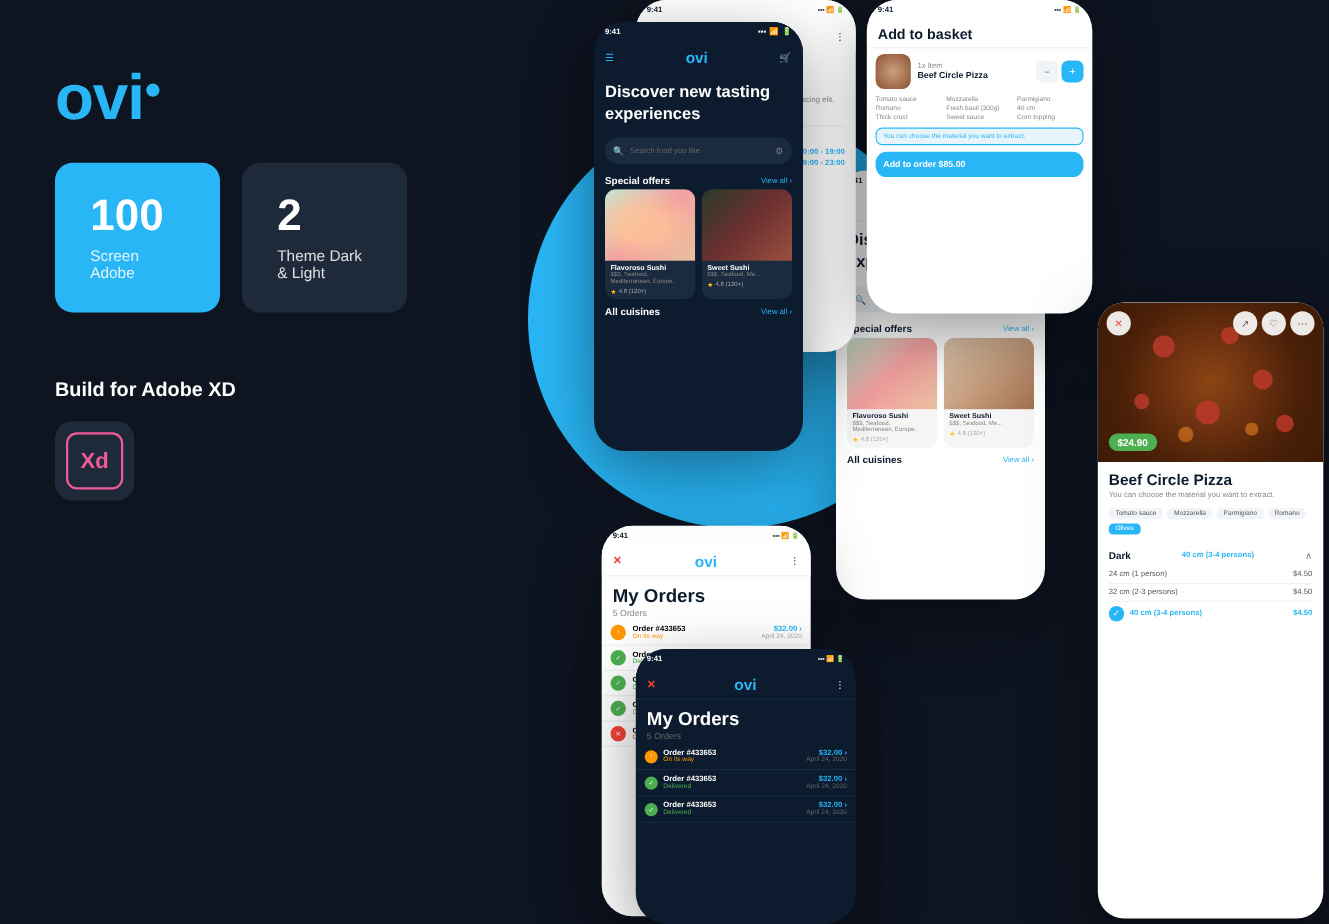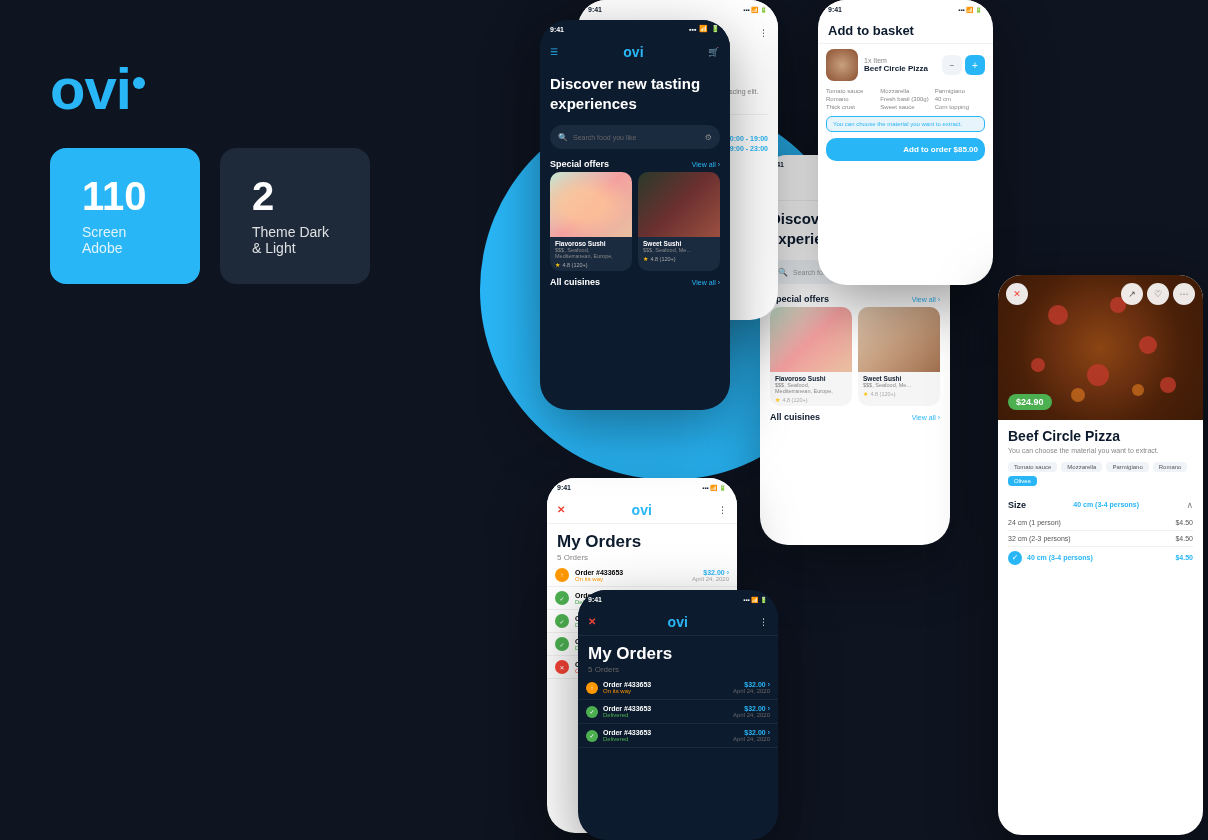--- a/index.html
+++ b/index.html
@@ -164,21 +164,21 @@
       z-index: 10;
     }
 
     
     .add-basket-btn {
       margin: 6px 8px;
       background: #29b6f6;
       color: white;
       border-radius: 10px;
       padding: 7px;
-      text-align: right;
+      text-align: left;
       font-size: 8px;
       font-weight: 700;
     }
     .choose-material-note {
       margin: 4px 8px;
       background: #e8f4fb;
       border: 1px solid #29b6f6;
       border-radius: 6px;
       padding: 4px 6px;
       font-size: 6px;
@@ -241,29 +241,35 @@
 <body>
 
 <div class="left-panel">
   <div class="logo-text">
     ovi<span class="logo-dot"></span>
   </div>
 
 
   <div class="stats-row">
     <div class="stat-card blue">
-      <span class="stat-number">110</span>
+      <span class="stat-number">100</span>
       <span class="stat-label">Screen Adobe</span>
     </div>
     <div class="stat-card dark">
       <span class="stat-number">2</span>
       <span class="stat-label">Theme Dark &amp; Light</span>
     </div>
   </div>
 
+  <div class="build-label">Build for Adobe XD</div>
+  <div class="xd-icon">
+    <div class="xd-inner">
+      <span>Xd</span>
+    </div>
+  </div>
 </div>
 
 <div style="position:absolute; left:480px; top:100px; width:380px; height:380px; background:#29b6f6; border-radius:50%; z-index:1;"></div>
 
 <div class="phone phone-dark" style="position:absolute; left:540px; top:20px; width:190px; height:390px; z-index:10;">
 
   <div style="height:18px; background:#0d1b2e; display:flex; align-items:center; justify-content:space-between; padding:0 10px;">
     <span style="font-size:7px; color:white; font-weight:600;">9:41</span>
     <div style="display:flex; gap:3px; align-items:center;">
       <span style="font-size:7px; color:white;">▪▪▪</span>
@@ -497,21 +503,21 @@
       <span style="font-size:7px;color:#888;">Monday - Thursday</span>
       <span style="font-size:7px;color:#29b6f6;font-weight:600;">10:00 - 19:00</span>
     </div>
     <div style="display:flex;justify-content:space-between;">
       <span style="font-size:7px;color:#888;">Friday - Sunday</span>
       <span style="font-size:7px;color:#29b6f6;font-weight:600;">09:00 - 23:00</span>
     </div>
   </div>
 </div>
 
-<div class="phone" style="position:absolute; right:215px; top:0; width:175px; height:285px; z-index:7;">
+<div class="phone" style="position:absolute; right:215px; top:0; width:205px; height:285px; z-index:7;">
   <div style="height:18px;background:white;display:flex;align-items:center;justify-content:space-between;padding:0 10px;">
     <span style="font-size:7px;color:#0d1b2e;font-weight:600;">9:41</span>
     <span style="font-size:6px;color:#0d1b2e;">▪▪▪ 📶 🔋</span>
   </div>
 
   <div style="padding:5px 10px;border-bottom:1px solid #f0f0f0;">
     <div style="font-size:13px;font-weight:800;color:#0d1b2e;">Add to basket</div>
   </div>
 
   <div class="basket-item-row">
@@ -582,21 +588,21 @@
       <span style="font-size:6px;background:#f0f4f8;padding:2px 6px;border-radius:4px;color:#555;">Tomato sauce</span>
       <span style="font-size:6px;background:#f0f4f8;padding:2px 6px;border-radius:4px;color:#555;">Mozzarella</span>
       <span style="font-size:6px;background:#f0f4f8;padding:2px 6px;border-radius:4px;color:#555;">Parmigiano</span>
       <span style="font-size:6px;background:#f0f4f8;padding:2px 6px;border-radius:4px;color:#555;">Romano</span>
       <span style="font-size:6px;background:#29b6f6;padding:2px 6px;border-radius:4px;color:white;">Olives</span>
     </div>
   </div>
 
   <div style="padding:0 10px;">
     <div style="display:flex;justify-content:space-between;align-items:center;margin-bottom:5px;">
-      <span style="font-size:9px;font-weight:700;color:#0d1b2e;">Size</span>
+      <span style="font-size:9px;font-weight:700;color:#0d1b2e;">Dark</span>
       <span style="font-size:7px;color:#29b6f6;font-weight:600;">40 cm (3-4 persons)</span>
       <span style="font-size:9px;color:#888;">∧</span>
     </div>
 
     <div style="display:flex;justify-content:space-between;align-items:center;padding:4px 0;border-bottom:1px solid #f0f0f0;">
       <span style="font-size:7px;color:#555;">24 cm (1 person)</span>
       <span style="font-size:7px;color:#555;">$4.50</span>
     </div>
     <div style="display:flex;justify-content:space-between;align-items:center;padding:4px 0;border-bottom:1px solid #f0f0f0;">
       <span style="font-size:7px;color:#555;">32 cm (2-3 persons)</span>

